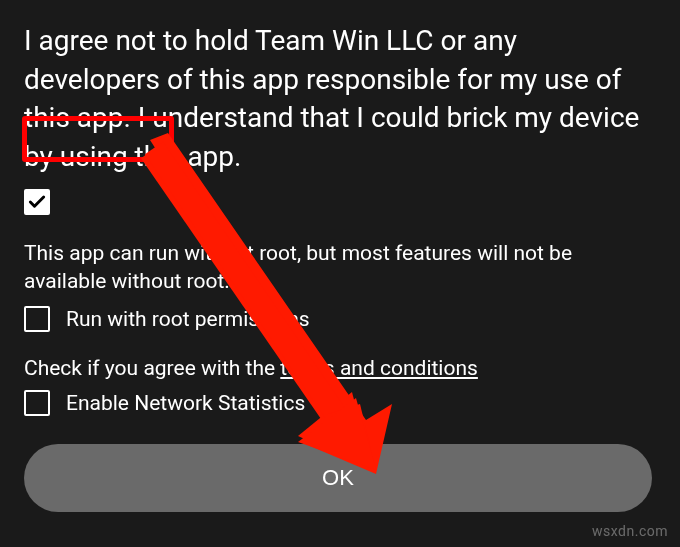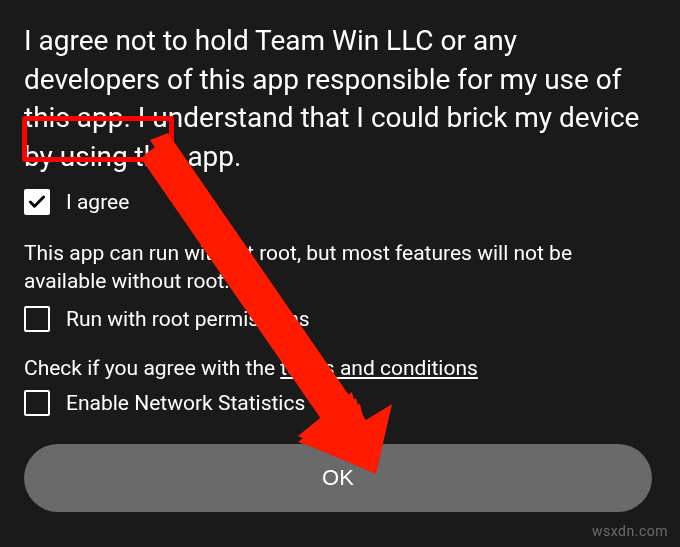--- a/index.html
+++ b/index.html
@@ -112,21 +112,20 @@
 <body>
 
 <p class="disclaimer-text">I agree not to hold Team Win LLC or any developers of this app responsible for my use of this app. I understand that I could brick my device by using this app.</p>
 
 <div class="checkbox-row">
   <span class="checkbox checked">
     <svg width="20" height="20" viewBox="0 0 24 24">
       <path d="M4 12 L9 17 L20 6" stroke="#000000" stroke-width="3.5" fill="none" stroke-linecap="round" stroke-linejoin="round"></path>
     </svg>
   </span>
-  <span class="checkbox-label">I agree</span>
 </div>
 
 <div class="highlight-box agree-highlight"></div>
 
 <p class="info-text">This app can run without root, but most features will not be available without root.</p>
 
 <div class="checkbox-row">
   <span class="checkbox">
     
   </span>

